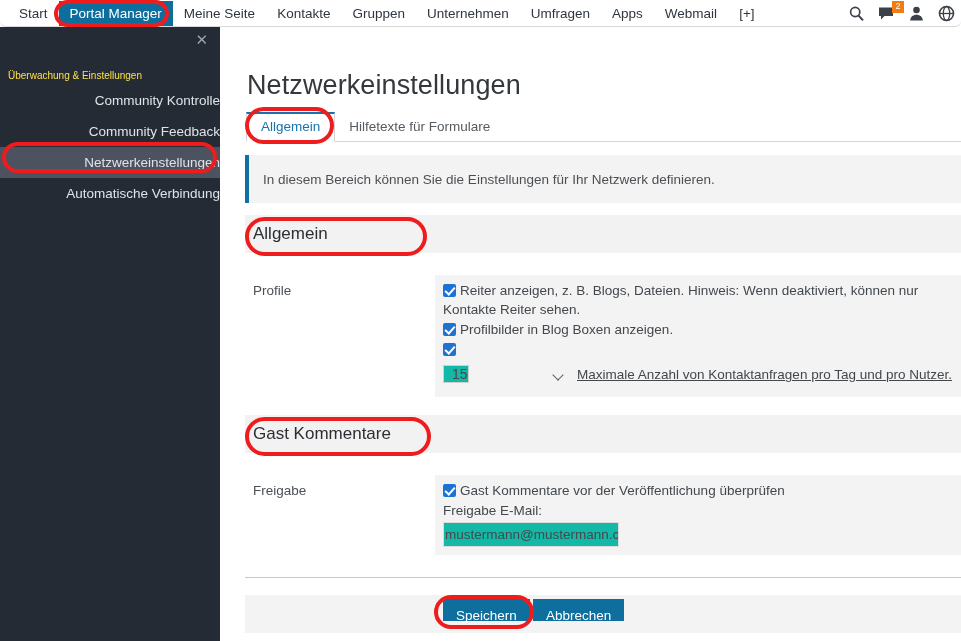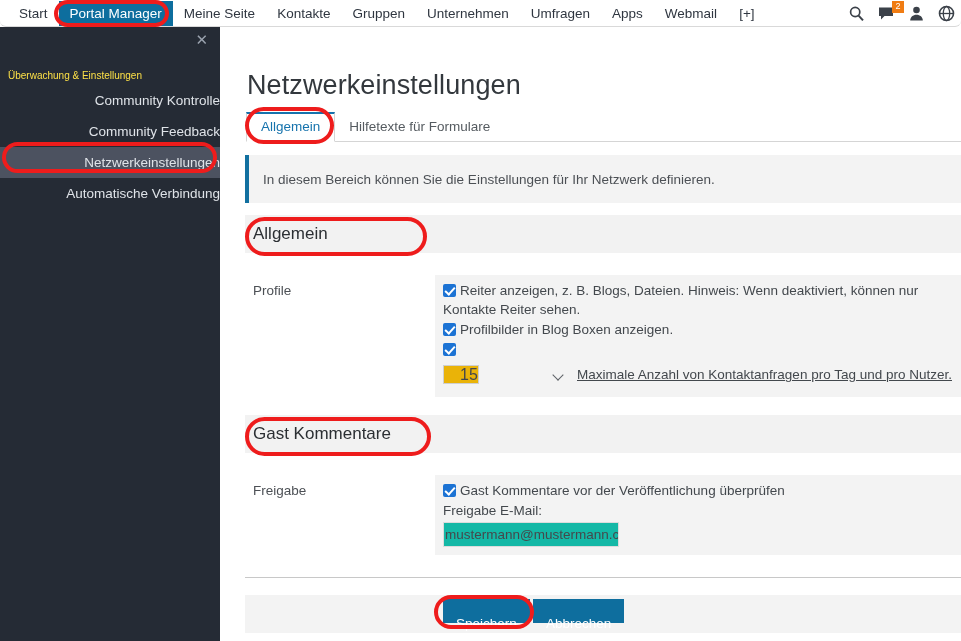--- a/index.html
+++ b/index.html
@@ -175,25 +175,25 @@
     transform: rotate(42deg);
   }
   .sel-wrap {
     display: inline-block; position: relative;
     width: 128px; height: 25px;
     margin-top: 3px; margin-right: 6px;
     vertical-align: middle;
   }
   .sel-wrap .selbox {
     width: 128px; height: 25px;
-    background: #eab308;
+    background: #14b8a6;
     border: 1px solid #cfcfcf;
-    font-size: 16px; color: #45484c;
+    font-size: 14px; color: #45484c;
     line-height: 23px;
-    padding-left: 16px;
+    padding-left: 8px;
   }
   .sel-wrap .chev {
     position: absolute; right: 9px; top: 8px;
     width: 8px; height: 8px;
     border-right: 1.4px solid #5d6166;
     border-bottom: 1.4px solid #5d6166;
     transform: rotate(45deg);
   }
   .sel-after {
     font-size: 13.5px; color: #43484d;
@@ -222,21 +222,21 @@
     width: 716px; height: 38px;
     background: #f3f3f3;
   }
   .btn {
     position: absolute; top: 599px;
     height: 22px;
     background: #0e6e9e;
     color: #ffffff;
     font-size: 13.5px;
     border: none;
-    padding: 12px 13px;
+    padding: 4px 13px;
     line-height: 26px;
     cursor: pointer;
     font-family: "Liberation Sans", sans-serif;
   }
   #btn-save { left: 443px; }
   #btn-cancel { left: 533px; }
 
   
   .annot {
     position: absolute;

